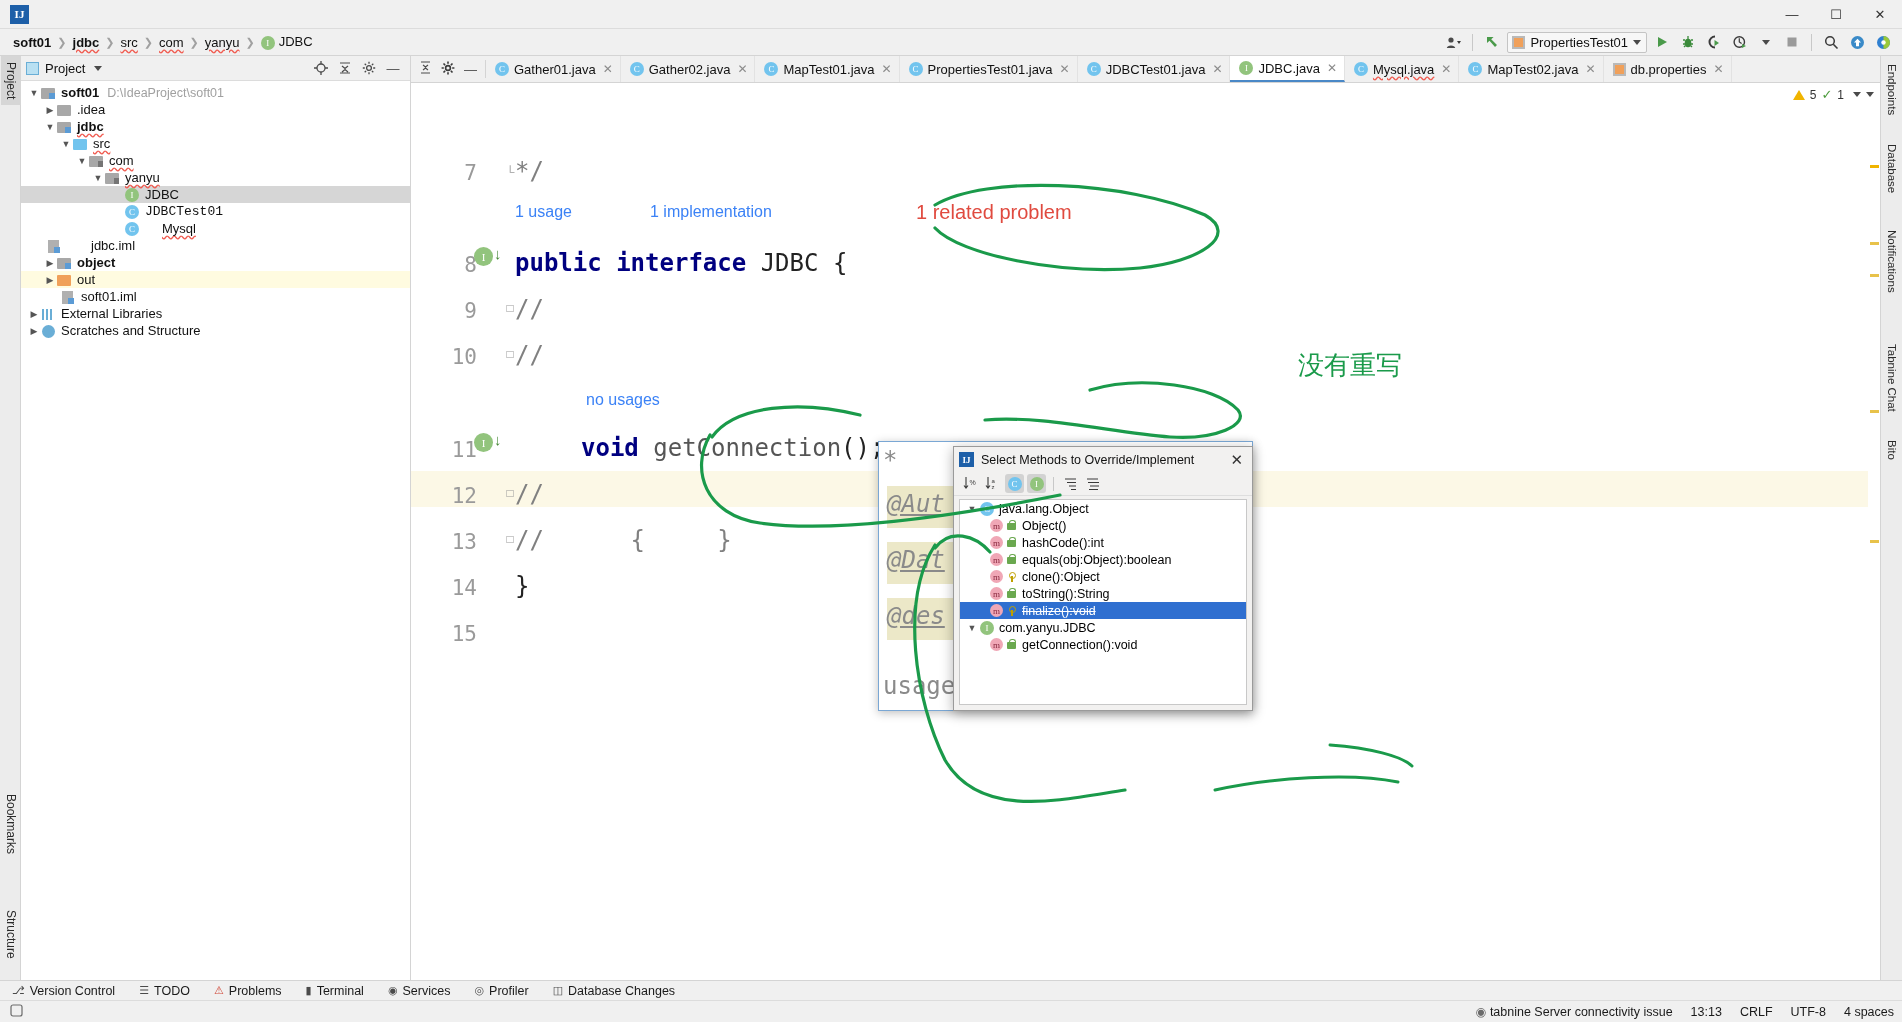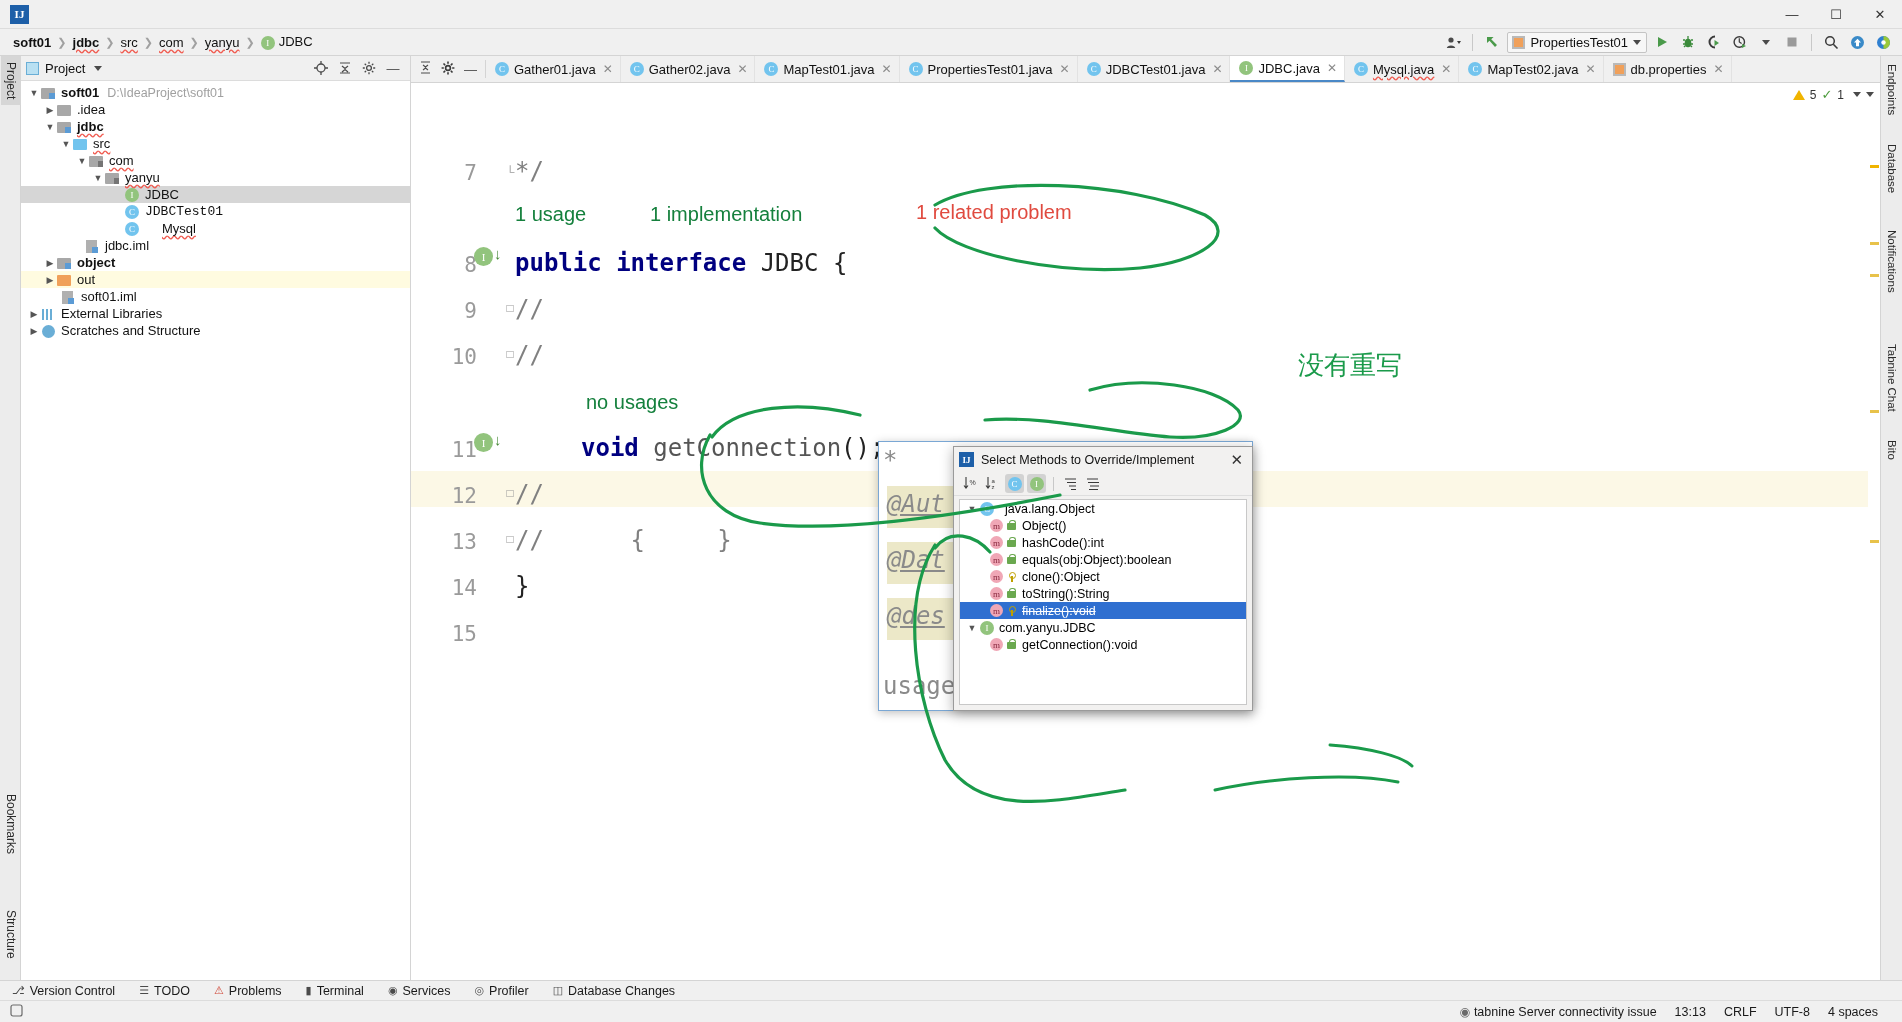--- a/index.html
+++ b/index.html
@@ -184,21 +184,21 @@
     background:#92c47d; color:#fff; font-size:11px; display:flex; align-items:center;
     justify-content:center; font-family:"Liberation Serif", serif;
   }
   .gbadge-arrow { position:absolute; left:83px; color:#4a8a3a; font-size:15px; }
   .code {
     position:absolute; left:104px; font-family:"DejaVu Sans Mono", monospace;
     font-size:24px; white-space:pre; color:#222;
   }
   .kw { color:#000080; font-weight:bold; }
   .cmt { color:#808080; }
-  .hint { color:#15803d; font-size:20px; font-family:"Liberation Sans", sans-serif; }
+  .hint { color:#3b82f6; font-size:16px; font-family:"Liberation Sans", sans-serif; }
   .hint-red { color:#e04a3f; font-size:20px; font-family:"Liberation Sans", sans-serif; }
   .curline { position:absolute; left:0; right:0; height:36px; background:#fcf8e6; }
 
   
   .inspect {
     position:absolute; right:6px; top:4px; display:flex; align-items:center; gap:5px;
     font-size:12px; color:#333;
   }
   .warn-tri { width:0;height:0;border-left:6px solid transparent;border-right:6px solid transparent;
      border-bottom:10px solid #f0b400; }
@@ -270,21 +270,21 @@
     background:#f0f0f0; border-top:1px solid #d4d4d4;
     display:flex; align-items:center; gap:0;
   }
   .bb-item { display:flex; align-items:center; gap:5px; padding:0 12px; font-size:12.5px; color:#1a1a1a; }
   .bb-ic { font-size:11px; color:#4a4a4a; }
   .statusbar {
     position:absolute; left:0; bottom:0; width:1902px; height:22px;
     background:#f0f0f0; border-top:1px solid #dcdcdc;
     display:flex; align-items:center; font-size:12.5px; color:#1a1a1a;
   }
-  .sb-right { margin-left:auto; display:flex; align-items:center; gap:18px; padding-right:24px; }
+  .sb-right { margin-left:auto; display:flex; align-items:center; gap:18px; padding-right:8px; }
   .sb-left { display:flex; align-items:center; padding-left:10px; gap:6px; }
 </style>
 </head>
 <body>
 
 <div id="app">
 
   <div class="titlebar">
     <div class="ij-logo">IJ</div>
     <div class="win-btns">
@@ -473,21 +473,21 @@
       <div class="trow" style="padding-left:104px;">
         <span class="cls-badge cls-c">C</span>
         <span class="tlabel" style="margin-left:6px;font-family:Liberation Mono, monospace;">JDBCTest01</span>
       </div>
 
       <div class="trow" style="padding-left:104px;">
         <span class="cls-badge cls-c">C</span>
         <span class="tlabel sq" style="margin-left:23px;">Mysql</span>
       </div>
 
-      <div class="trow" style="padding-left:64px;">
+      <div class="trow" style="padding-left:26px;gap:24px;">
         <span class="ticon iml"></span>
         <span class="tlabel">jdbc.iml</span>
       </div>
 
       <div class="trow" style="padding-left:22px;">
         <span class="tarrow">▶</span>
         <span class="ticon folder"></span>
         <span class="tlabel b">object</span>
       </div>
 
@@ -688,21 +688,21 @@
         <svg width="15" height="15" viewBox="0 0 15 15">
             <path d="M2 3h11 M3 6.5h11 M5 10h9 M4 13.5h9" stroke="#3a3a3a" stroke-width="1.2"></path>
           </svg>
       </span>
     </div>
 
     <div class="dlg-list">
       <div class="drow" style="padding-left:4px;">
         <span class="darrow">▼</span>
         <span class="cls-badge cls-c">C</span>
-        <span style="margin-left:11px;">java.lang.Object</span>
+        <span style="margin-left:5px;">java.lang.Object</span>
       </div>
       <div class="drow" style="padding-left:30px;">
         <span class="m-badge">m</span>
         <span class="lock green"></span>
         <span>Object()</span>
       </div>
       <div class="drow" style="padding-left:30px;">
         <span class="m-badge">m</span>
         <span class="lock green"></span>
         <span>hashCode():int</span>

